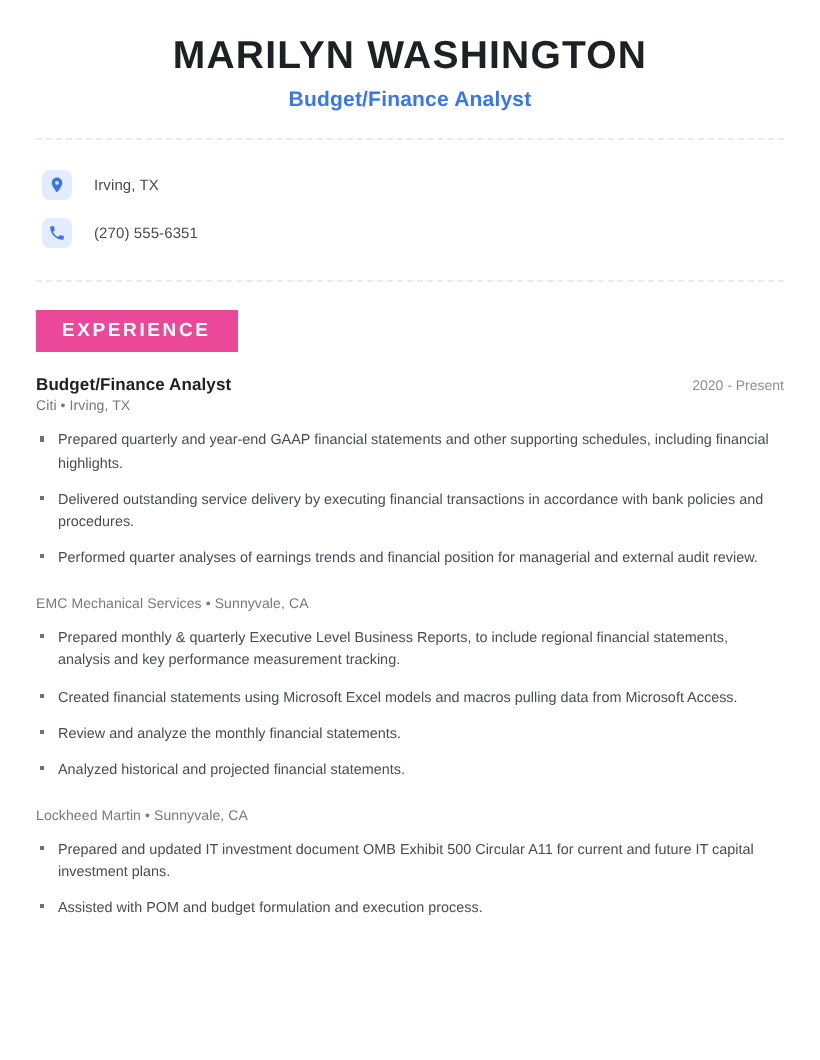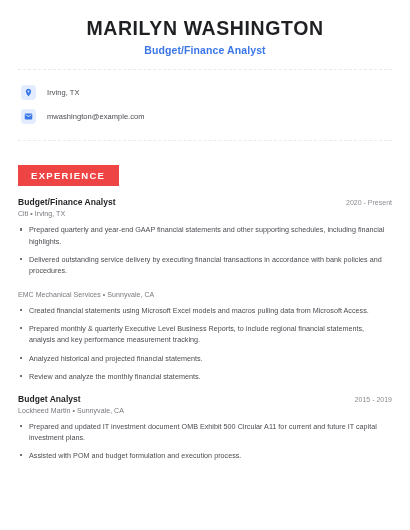--- a/index.html
+++ b/index.html
@@ -75,27 +75,27 @@
   .contact-icon svg { display: block; }
   .contact-text {
     font-size: 7.5px;
     color: #4a4c51;
     letter-spacing: 0.05px;
   }
 
   
   .section-badge {
     display: inline-block;
-    background: #ef4444;
+    background: #ec4899;
     color: #ffffff;
     font-size: 9.5px;
     font-weight: bold;
     letter-spacing: 1.3px;
     padding: 5px 14px 5px 13px;
-    margin-top: 24px;
+    margin-top: 14px;
   }
 
   
   .entries { margin-top: 11px; }
   .entry { margin-bottom: 1px; }
   .entry-head {
     display: flex;
     align-items: baseline;
     justify-content: space-between;
   }
@@ -160,70 +160,67 @@
 
     <div class="contact-row">
       <span class="contact-icon">
         <svg width="9" height="9" viewBox="0 0 24 24" fill="#3b76e8">
           <path d="M12 2C8.1 2 5 5.1 5 9c0 5.2 7 13 7 13s7-7.8 7-13c0-3.9-3.1-7-7-7zm0 9.5A2.5 2.5 0 1 1 12 6.5a2.5 2.5 0 0 1 0 5z"></path>
         </svg>
       </span>
       <span class="contact-text">Irving, TX</span>
     </div>
 
-
     <div class="contact-row">
       <span class="contact-icon">
         <svg width="9" height="9" viewBox="0 0 24 24" fill="#3b76e8">
-          <path d="M20 4H4c-1.1 0-2 .9-2 2v12c0 1.1.9 2 2 2h16c1.1 0 2-.9 2-2V6c0-1.1-.9-2-2-2zm0 4.2-8 4.8-8-4.8V6l8 4.8L20 6v2.2z"></path>
+          <path d="M6.6 10.8c1.4 2.8 3.8 5.1 6.6 6.6l2.2-2.2c.3-.3.7-.4 1-.2 1.1.4 2.4.6 3.6.6.6 0 1 .4 1 1V20c0 .6-.4 1-1 1C10.6 21 3 13.4 3 4c0-.6.4-1 1-1h3.4c.6 0 1 .4 1 1 0 1.3.2 2.5.6 3.6.1.4 0 .7-.2 1l-2.2 2.2z"></path>
         </svg>
       </span>
-      <span class="contact-text">mwashington@example.com</span>
-    </div>
+      <span class="contact-text">(270) 555-6351</span>
+    </div>
+
 
   </div>
 
   <div class="divider"></div>
 
   
   <div class="section-badge">EXPERIENCE</div>
 
   <div class="entries">
 
     <div class="entry">
       <div class="entry-head">
         <span class="entry-title">Budget/Finance Analyst</span>
         <span class="entry-dates">2020 - Present</span>
       </div>
       <div class="entry-company">Citi • Irving, TX</div>
       <ul class="bullets">
         <li>Prepared quarterly and year-end GAAP financial statements and other supporting schedules, including financial highlights.</li>
         <li>Delivered outstanding service delivery by executing financial transactions in accordance with bank policies and procedures.</li>
+        <li>Performed quarter analyses of earnings trends and financial position for managerial and external audit review.</li>
       </ul>
     </div>
 
     <div class="entry-gap"></div>
 
     <div class="entry">
       <div class="entry-company">EMC Mechanical Services • Sunnyvale, CA</div>
       <ul class="bullets">
+        <li>Prepared monthly &amp; quarterly Executive Level Business Reports, to include regional financial statements, analysis and key performance measurement tracking.</li>
         <li>Created financial statements using Microsoft Excel models and macros pulling data from Microsoft Access.</li>
-        <li>Prepared monthly &amp; quarterly Executive Level Business Reports, to include regional financial statements, analysis and key performance measurement tracking.</li>
+        <li>Review and analyze the monthly financial statements.</li>
         <li>Analyzed historical and projected financial statements.</li>
-        <li>Review and analyze the monthly financial statements.</li>
       </ul>
     </div>
 
     <div class="entry-gap"></div>
 
     <div class="entry">
-      <div class="entry-head">
-        <span class="entry-title">Budget Analyst</span>
-        <span class="entry-dates">2015 - 2019</span>
-      </div>
       <div class="entry-company">Lockheed Martin • Sunnyvale, CA</div>
       <ul class="bullets">
         <li>Prepared and updated IT investment document OMB Exhibit 500 Circular A11 for current and future IT capital investment plans.</li>
         <li>Assisted with POM and budget formulation and execution process.</li>
 
       </ul>
     </div>
 
   </div>
 

